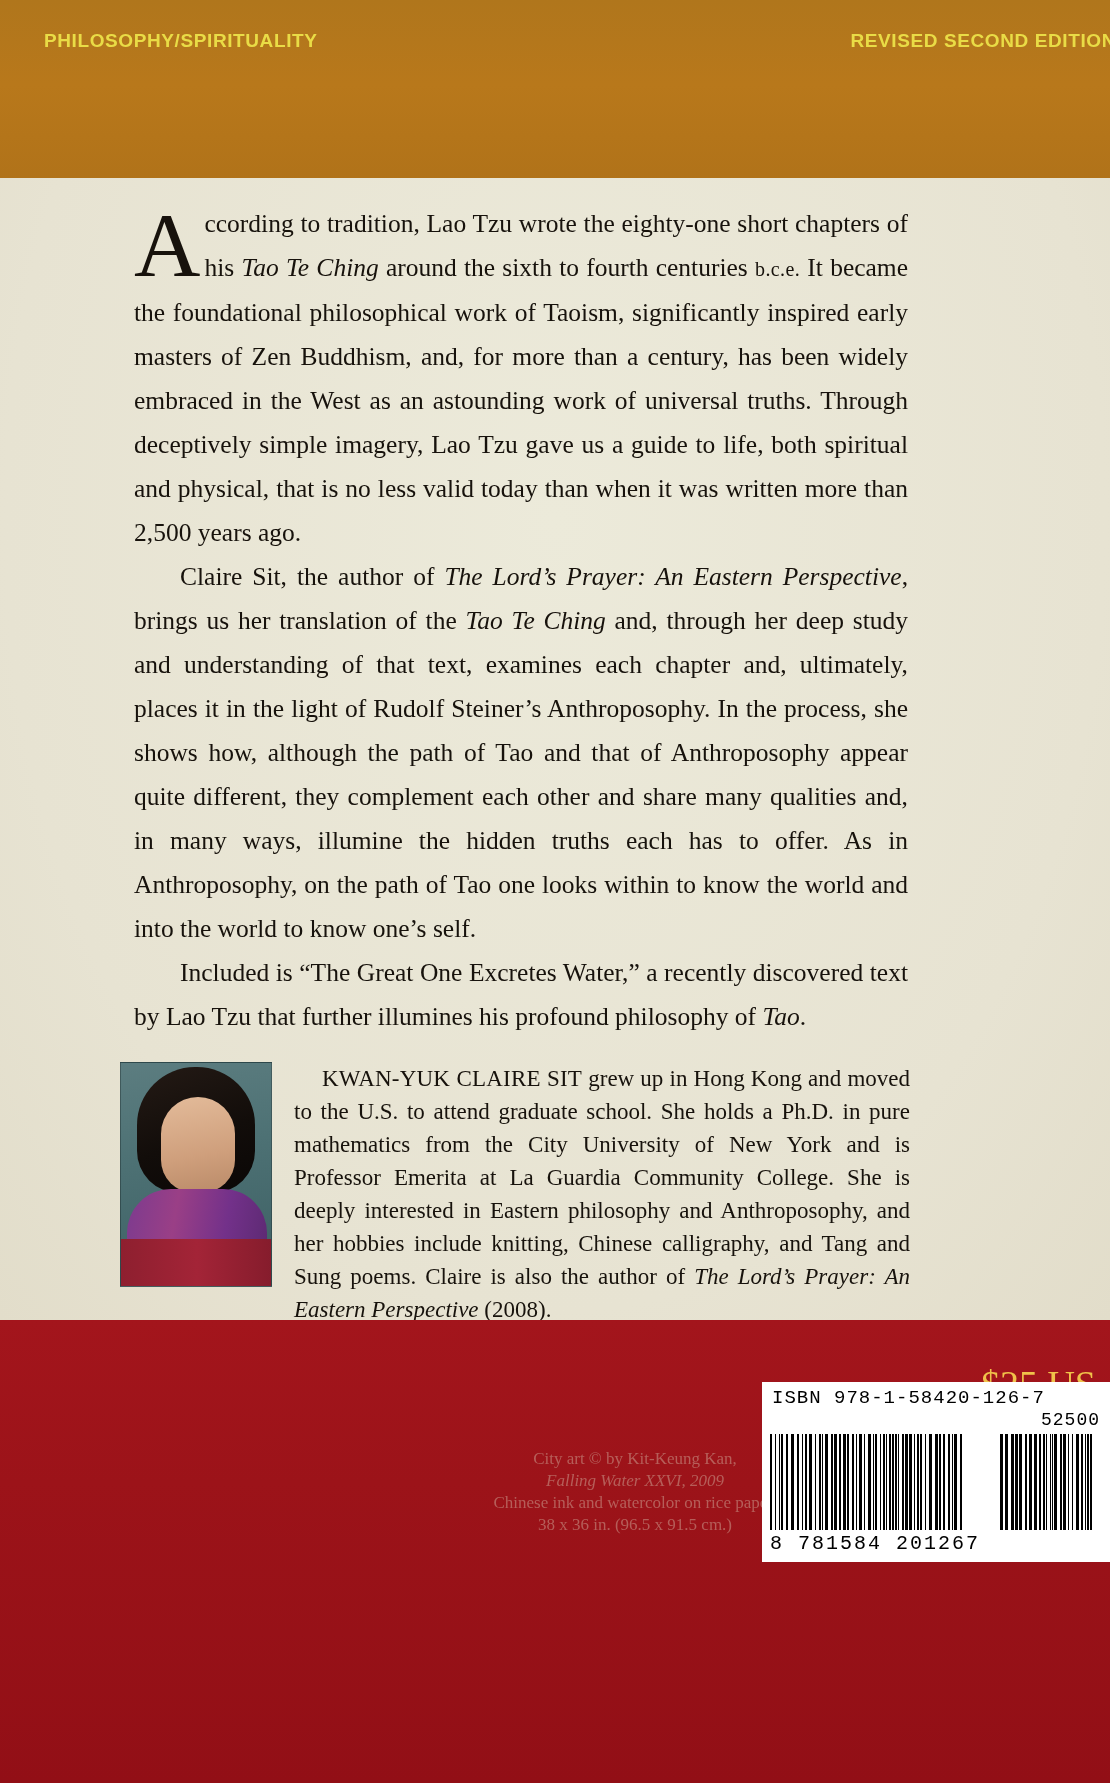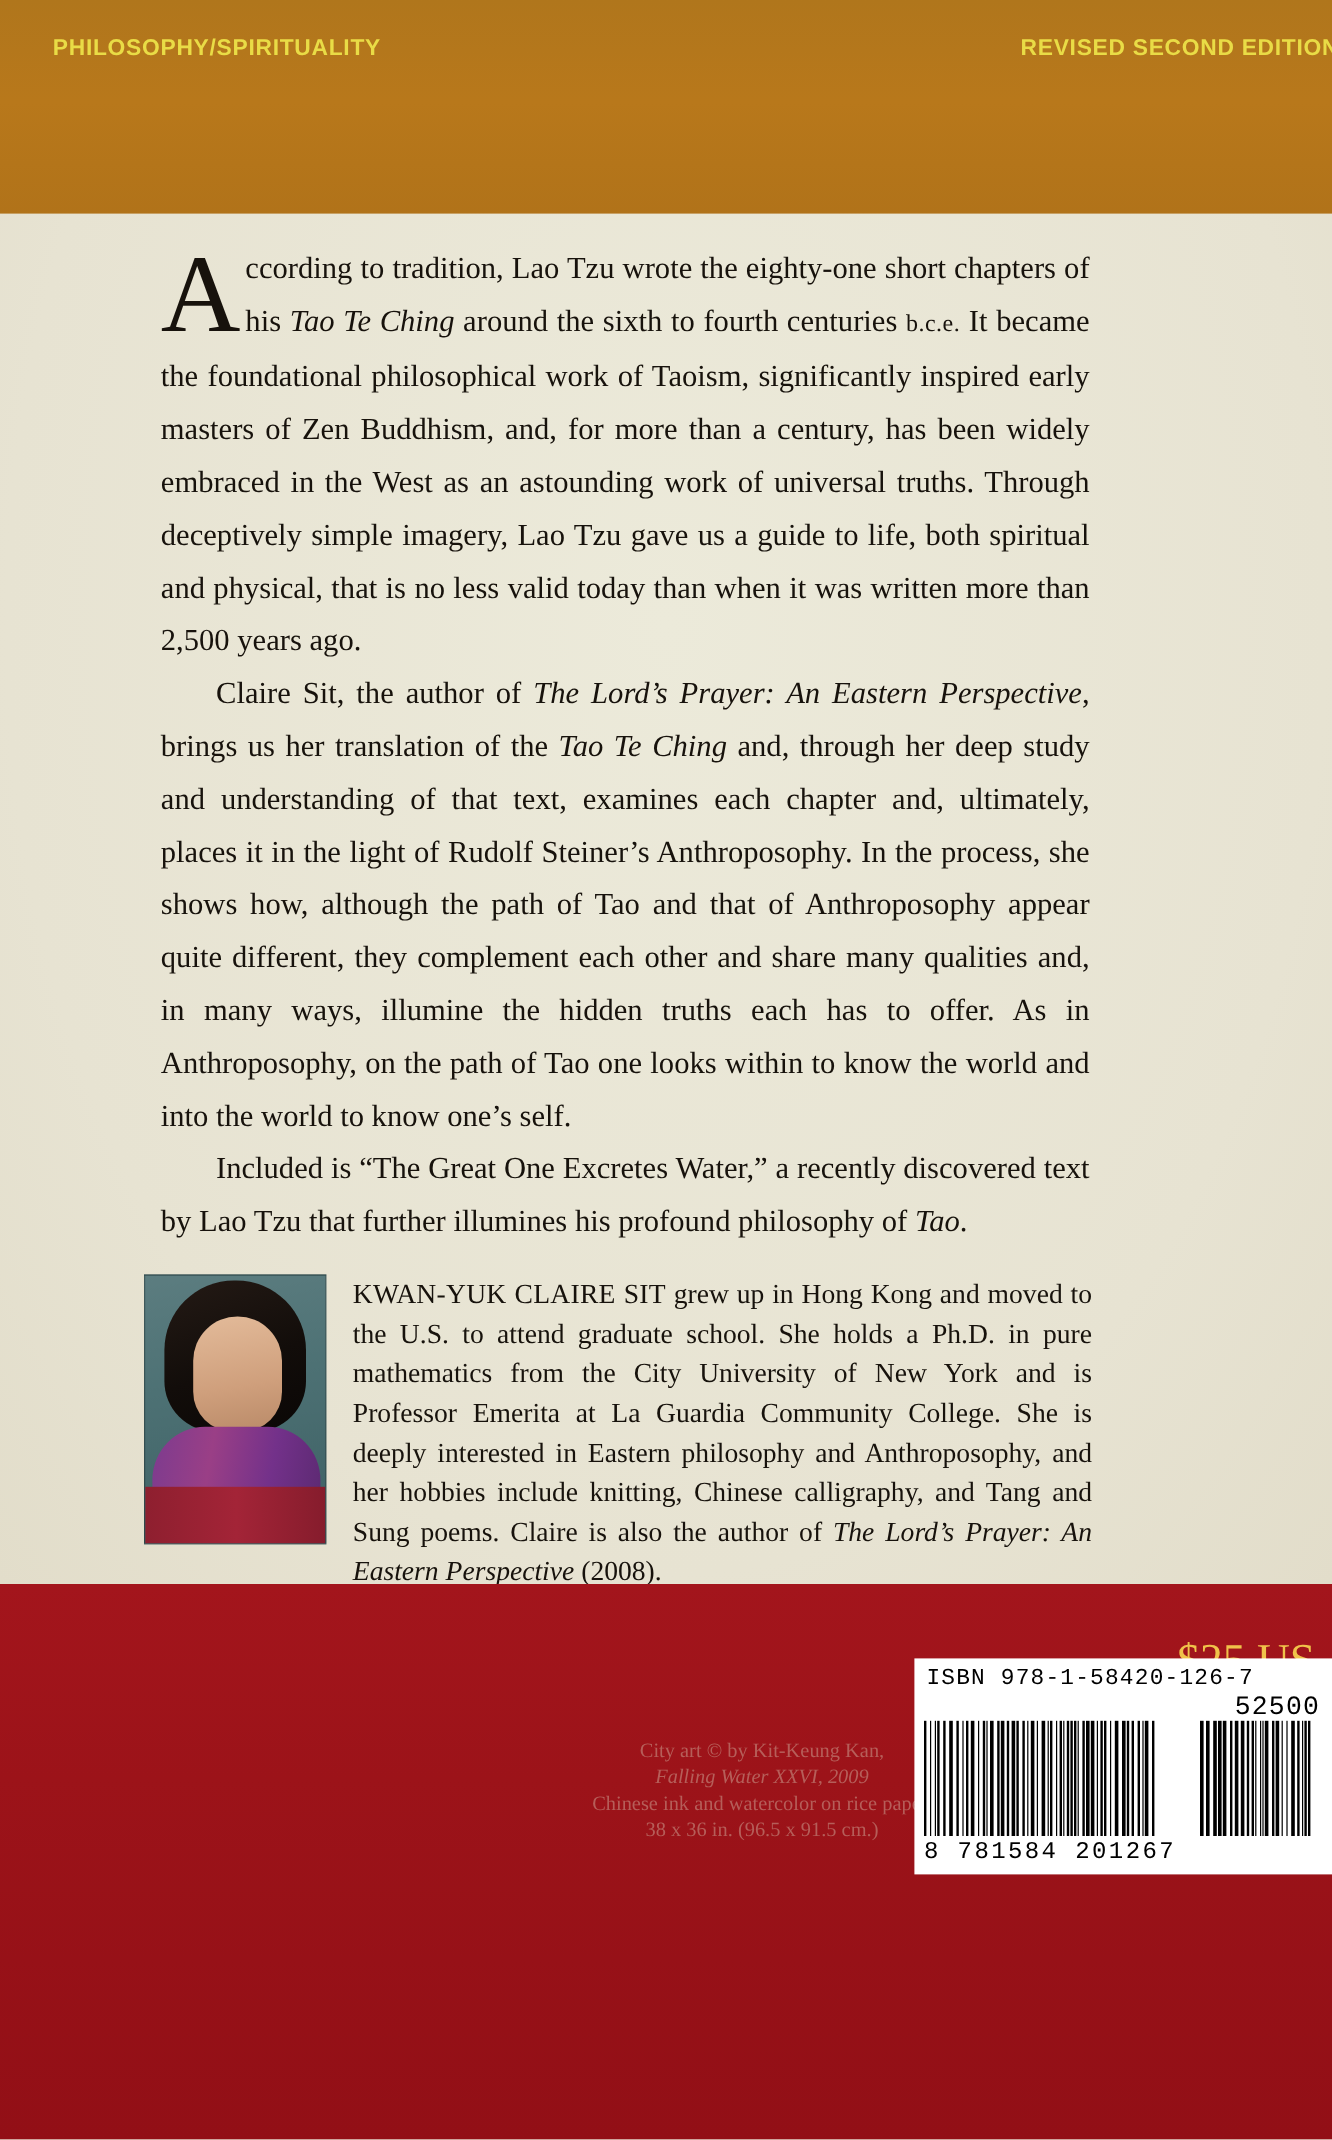--- a/index.html
+++ b/index.html
@@ -123,21 +123,21 @@
     position:absolute;left:0px;top:176px;width:152px;height:50px;
     background:linear-gradient(90deg,#8e1f2f 0%,#a32437 50%,#851c2c 100%);
   }
   .bio-text{
     flex:1 1 auto;
     color:#17120c;
     font-size:23px;
     line-height:33px;
     text-align:justify;
   }
-  .bio-text .name{letter-spacing:0.2px;}
+  .bio-text .name{letter-spacing:0.2px;margin-left:28px;}
 
   
   .footer{
     position:absolute;left:0;top:1320px;width:1110px;height:463px;
     background:linear-gradient(180deg,#a3151c 0%,#9c1319 35%,#920f16 100%);
   }
 
   .price{
     position:absolute;right:14px;top:42px;
     color:#f0c24a;
@@ -192,21 +192,21 @@
     position:absolute;left:10px;top:5px;
     font-family:"Liberation Mono", monospace;
     font-size:19px;
     letter-spacing:1px;
     color:#000;
     white-space:nowrap;
   }
   .isbn-sub{
     position:absolute;right:10px;top:28px;
     font-family:"Liberation Mono", monospace;
-    font-size:22px;
+    font-size:18px;
     letter-spacing:1px;
     color:#000;
   }
   .bars-main{
     position:absolute;left:8px;top:52px;width:212px;height:96px;
   }
   .bars-addon{
     position:absolute;left:238px;top:52px;width:100px;height:96px;
   }
   .bars-main i, .bars-addon i{

